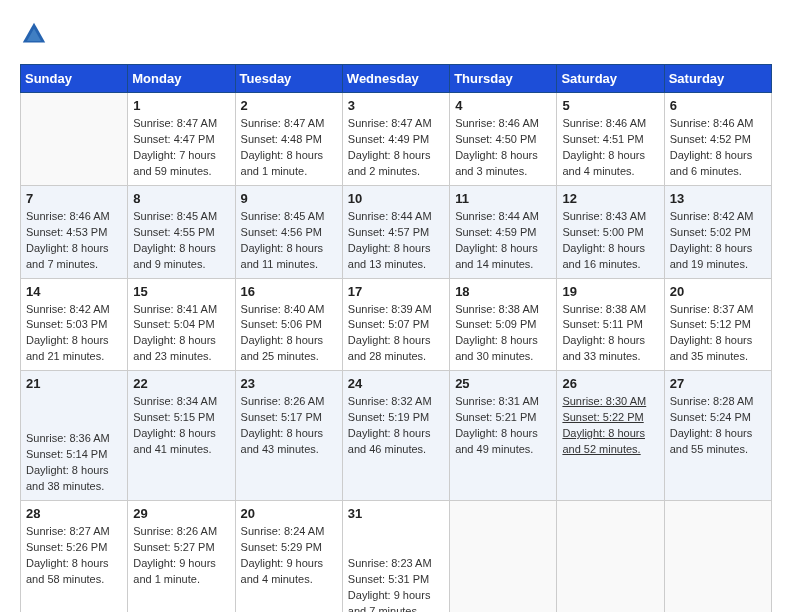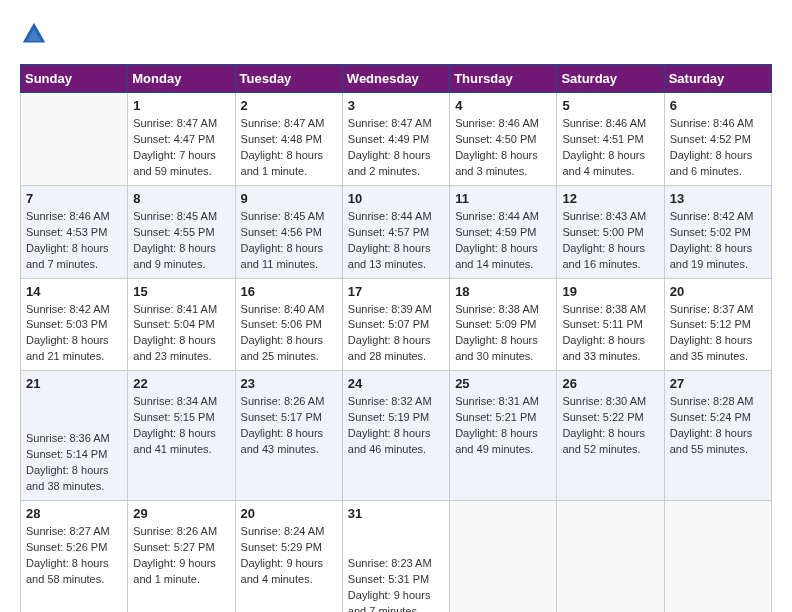--- a/index.html
+++ b/index.html
@@ -46,21 +46,21 @@
     .location-subtitle {
       font-size: 16px;
       color: #555;
     }
     .calendar-table {
       width: 100%;
       border-collapse: collapse;
       font-size: 11px;
     }
     .calendar-table thead tr th {
-      background-color: #701a75;
+      background-color: #1d4ed8;
       color: #fff;
       padding: 6px 4px;
       text-align: left;
       font-size: 13px;
       font-weight: bold;
       border: 1px solid #1a4a8a;
     }
     .calendar-table tbody tr td {
       border: 1px solid #ccc;
       padding: 5px 5px;
@@ -297,21 +297,21 @@
         </td>
         <td>
           <span class="day-number">25</span>
           <div class="day-info" style="white-space: pre-line;">Sunrise: 8:31 AM
 Sunset: 5:21 PM
 Daylight: 8 hours
 and 49 minutes.</div>
         </td>
         <td>
           <span class="day-number">26</span>
-          <div class="day-info" style="white-space: pre-line;">Sunrise: 8:30 AM
+          <div class="day-info" style="white-space: pre-line; text-decoration: underline;">Sunrise: 8:30 AM
 Sunset: 5:22 PM
 Daylight: 8 hours
 and 52 minutes.</div>
         </td>
         <td>
           <span class="day-number">27</span>
           <div class="day-info" style="white-space: pre-line;">Sunrise: 8:28 AM
 Sunset: 5:24 PM
 Daylight: 8 hours
 and 55 minutes.</div>

